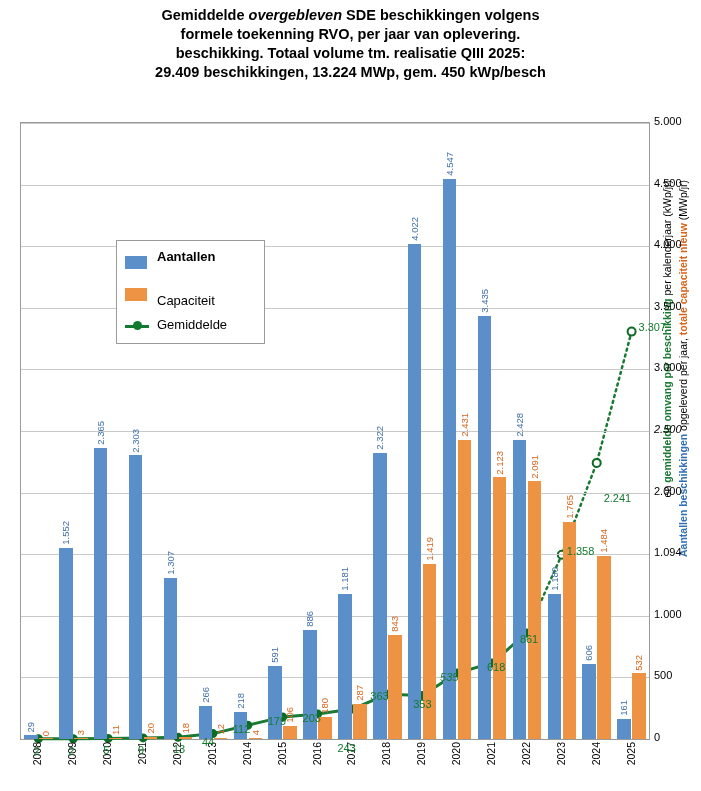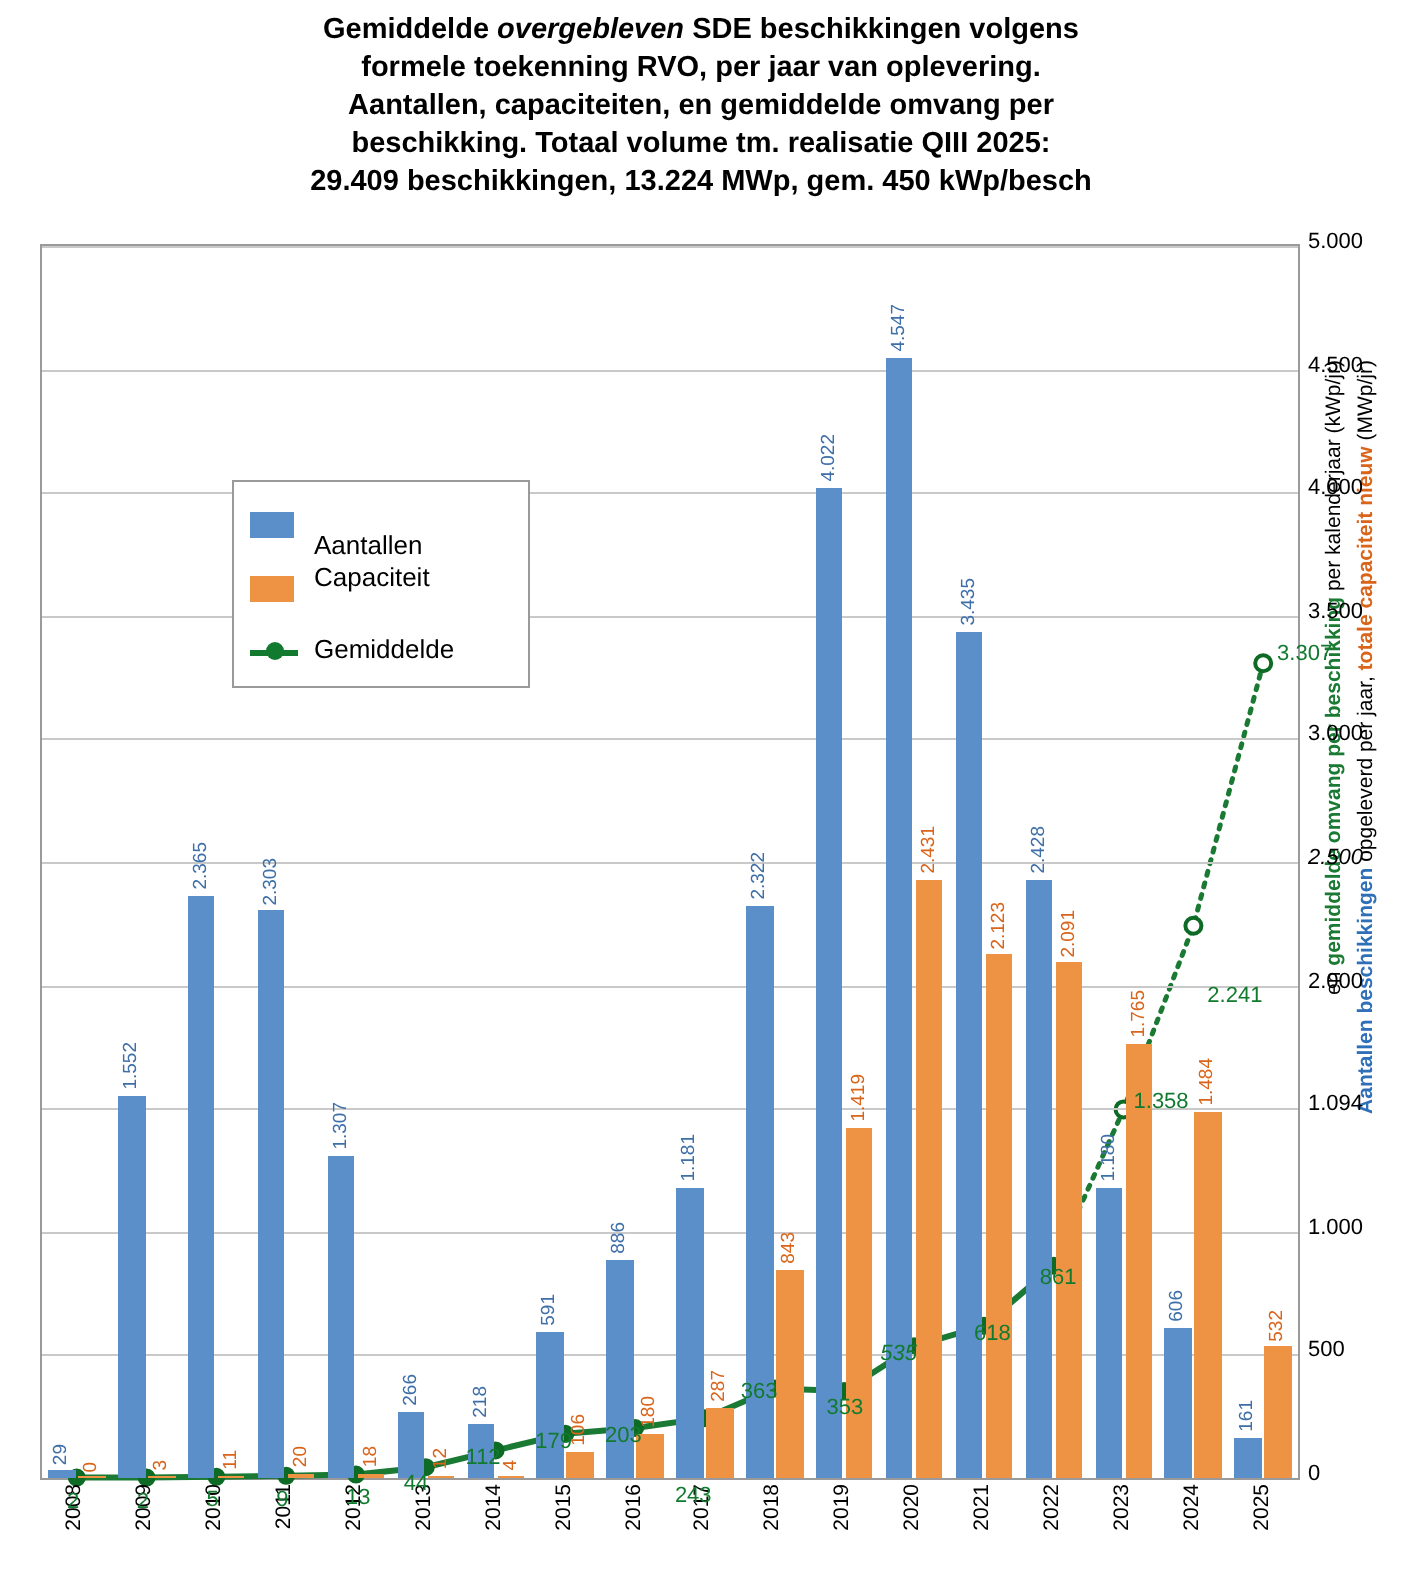--- a/index.html
+++ b/index.html
@@ -31,21 +31,20 @@
   svg.overlay{position:absolute;left:0;top:0;width:630px;height:618px;overflow:visible;}
 </style>
 </head>
 <body>
 
 <div id="chart-root">
 
   <div class="title">
     <div><span>Gemiddelde </span><span class="it">overgebleven</span><span> SDE beschikkingen  volgens</span></div>
     <div>formele toekenning RVO, per jaar van oplevering.</div>
-    <div>Aantallen, capaciteiten, en gemiddelde omvang per</div>
     <div>beschikking.  Totaal volume tm. realisatie QIII 2025:</div>
     <div>29.409 beschikkingen,  13.224 MWp, gem. 450 kWp/besch</div>
   </div>
 
   <div class="source">
     <div>Brondata: RVO update 1 oktober 2025;</div>
     <div>grafiek © 2024-2025 Peter J. Segaar / www.polderpv.nl</div>
   </div>
 
   <div class="plot" id="plot">
@@ -157,23 +156,23 @@
 
   <div class="axis-right-title">
     <span class="ar-blue">Aantallen beschikkingen</span><span class="ar-black"> opgeleverd per jaar, </span><span class="ar-orange">totale capaciteit nieuw</span><span class="ar-black"> (MWp/jr)</span>
   </div>
   <div class="axis-right-title" style="right:18px;top:180px;">
     <span class="ar-black">en </span><span class="ar-green">gemiddelde omvang per beschikking</span><span class="ar-black"> per kalenderjaar (kWp/jr)</span>
   </div>
 
   <div class="legend" id="legend">
       <div class="lg-swatch" style="top: 15px; background: rgb(91, 143, 201);"></div>
-      <div class="lg-text" style="top: 24px;">Aantallen</div>
+      <div class="lg-text" style="top: 8px; font-weight: bold;">Aantallen</div>
       <div class="lg-swatch" style="top: 47px; background: rgb(237, 147, 67);"></div>
-      <div class="lg-text" style="top: 40px; text-align: center;">Capaciteit</div>
+      <div class="lg-text" style="top: 52px; text-align: center;">Capaciteit</div>
       <div style="position: absolute; left: 8px; top: 84px; width: 24px; height: 3px; background: rgb(18, 122, 46);"></div>
       <div style="position: absolute; left: 16px; top: 80px; width: 9px; height: 9px; border-radius: 50%; background: rgb(18, 122, 46);"></div>
       <div class="lg-text" style="top: 76px;">Gemiddelde</div>
     </div>
 <div class="ylab-r" style="left: 654px; top: 731px;">0</div>
     <div class="ylab-r" style="left: 654px; top: 669.4px;">500</div>
     <div class="ylab-r" style="left: 654px; top: 607.8px;">1.000</div>
     <div class="ylab-r" style="left: 654px; top: 546.2px;">1.094</div>
     <div class="ylab-r" style="left: 654px; top: 484.6px;">2.000</div>
     <div class="ylab-r" style="left: 654px; top: 423px; font-style: italic;">2.500</div>

